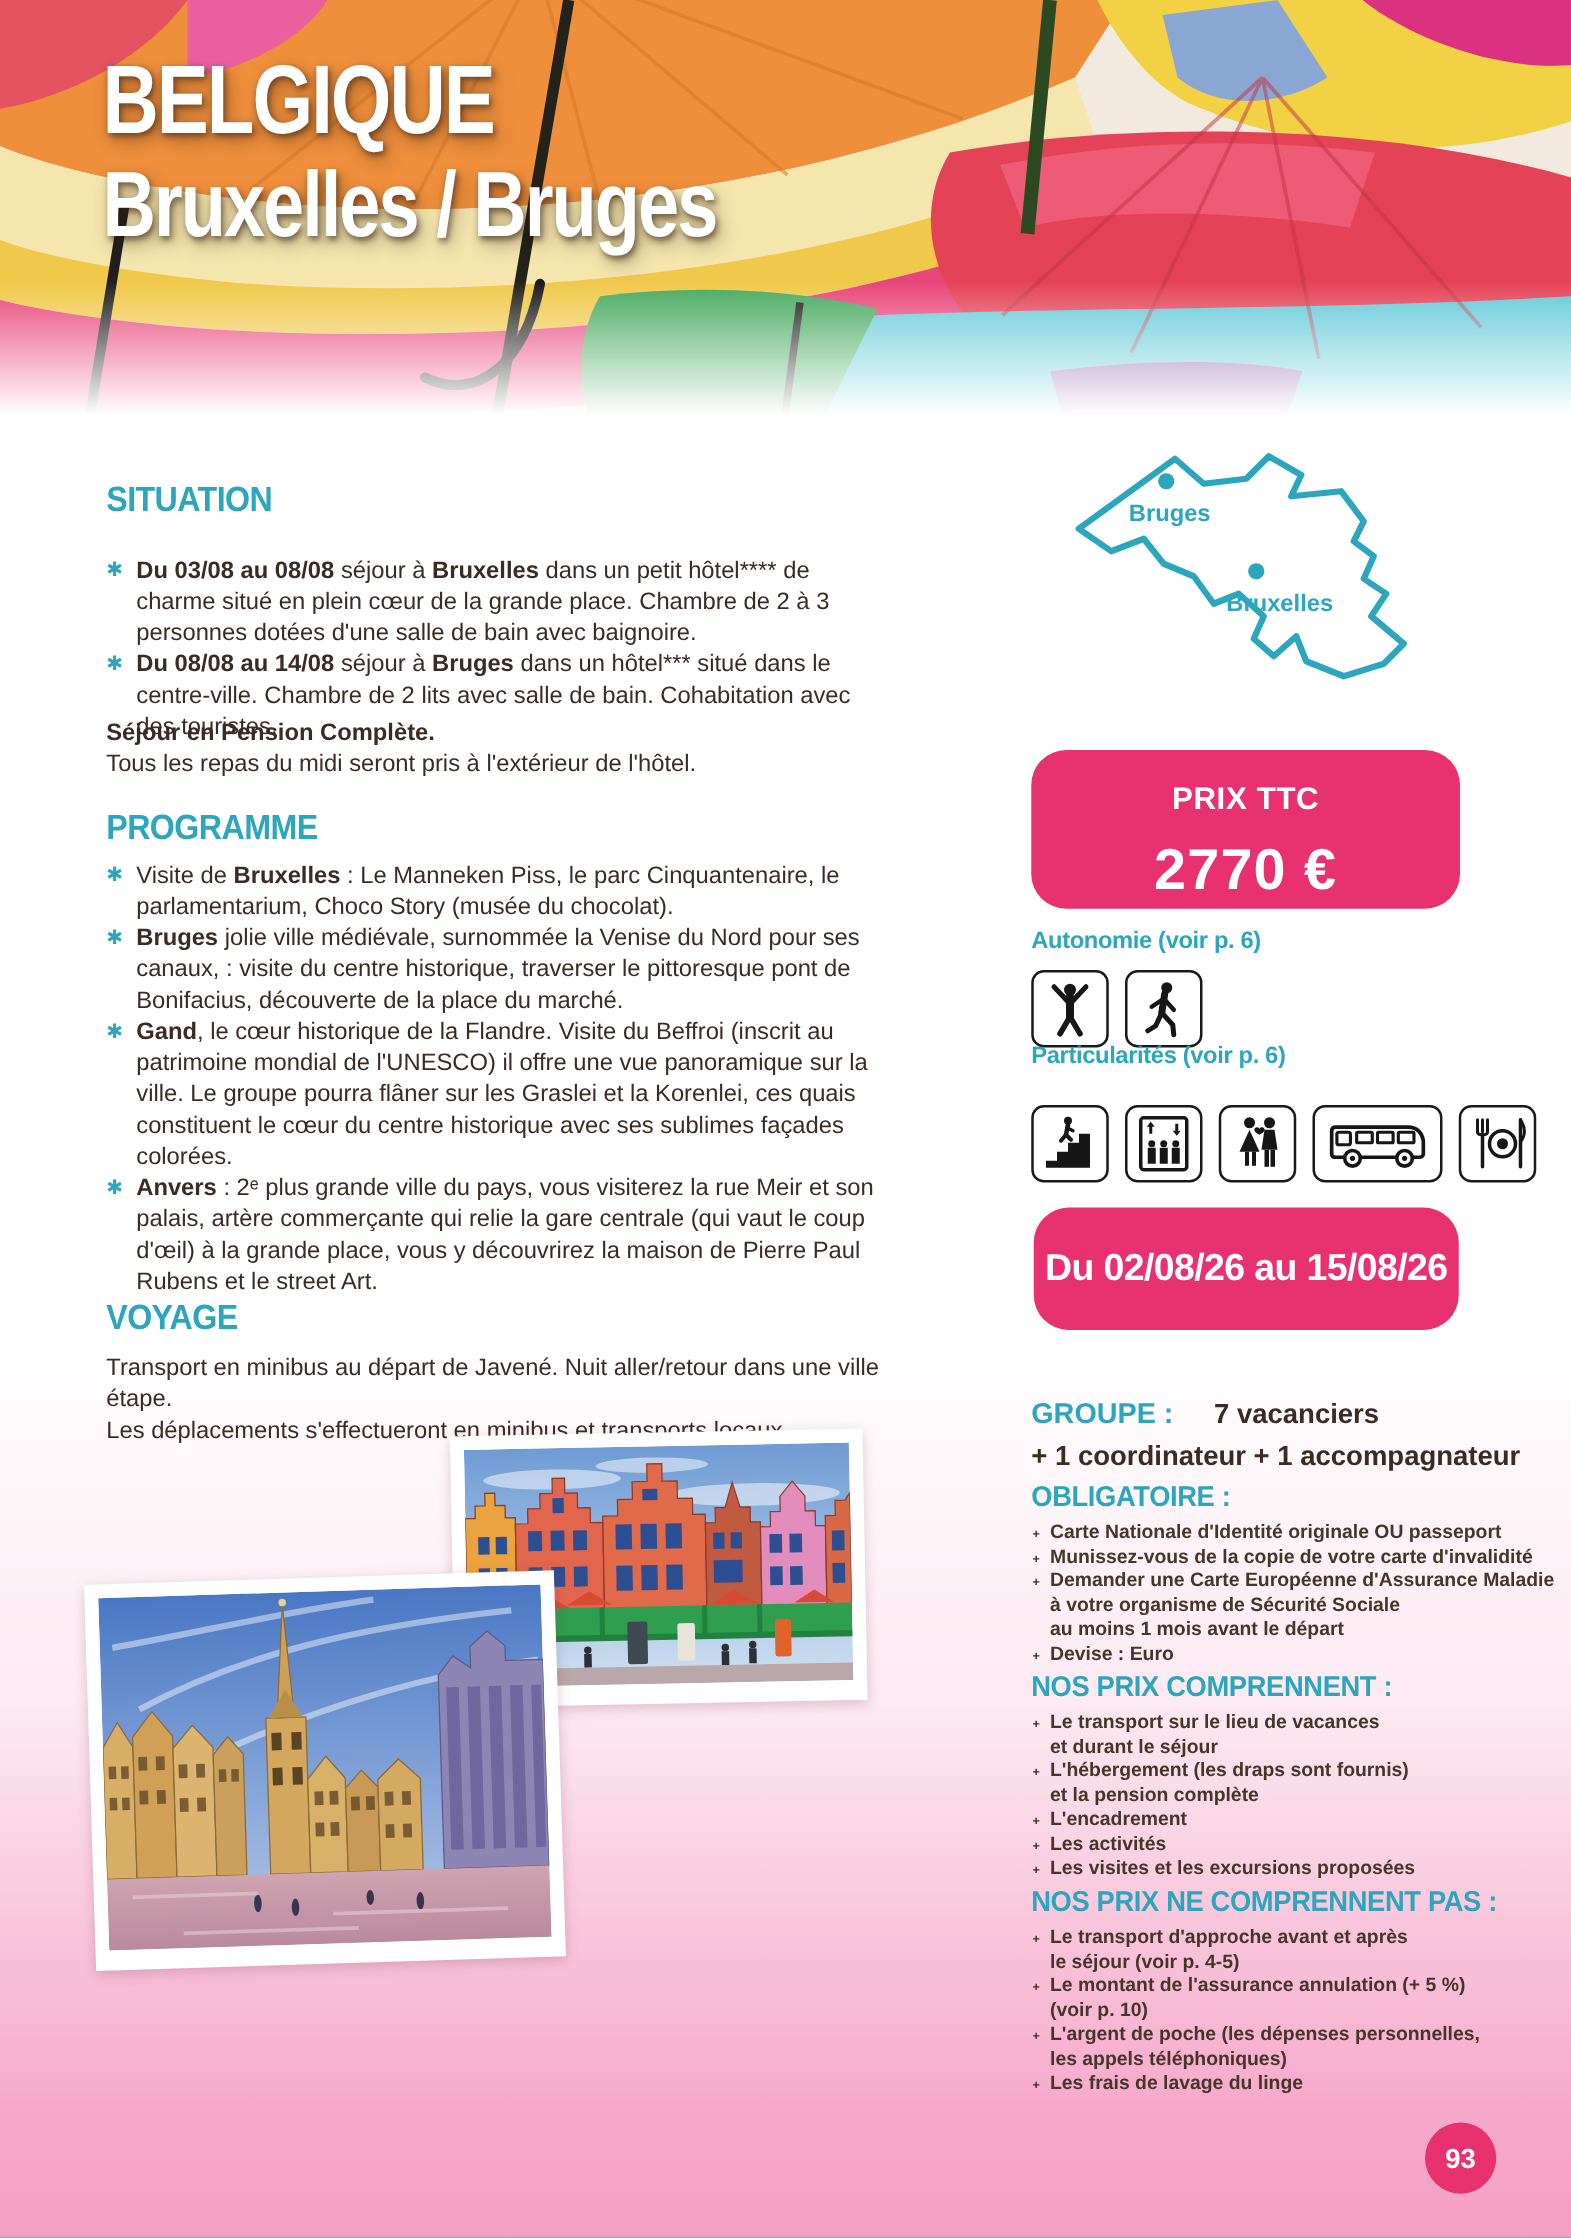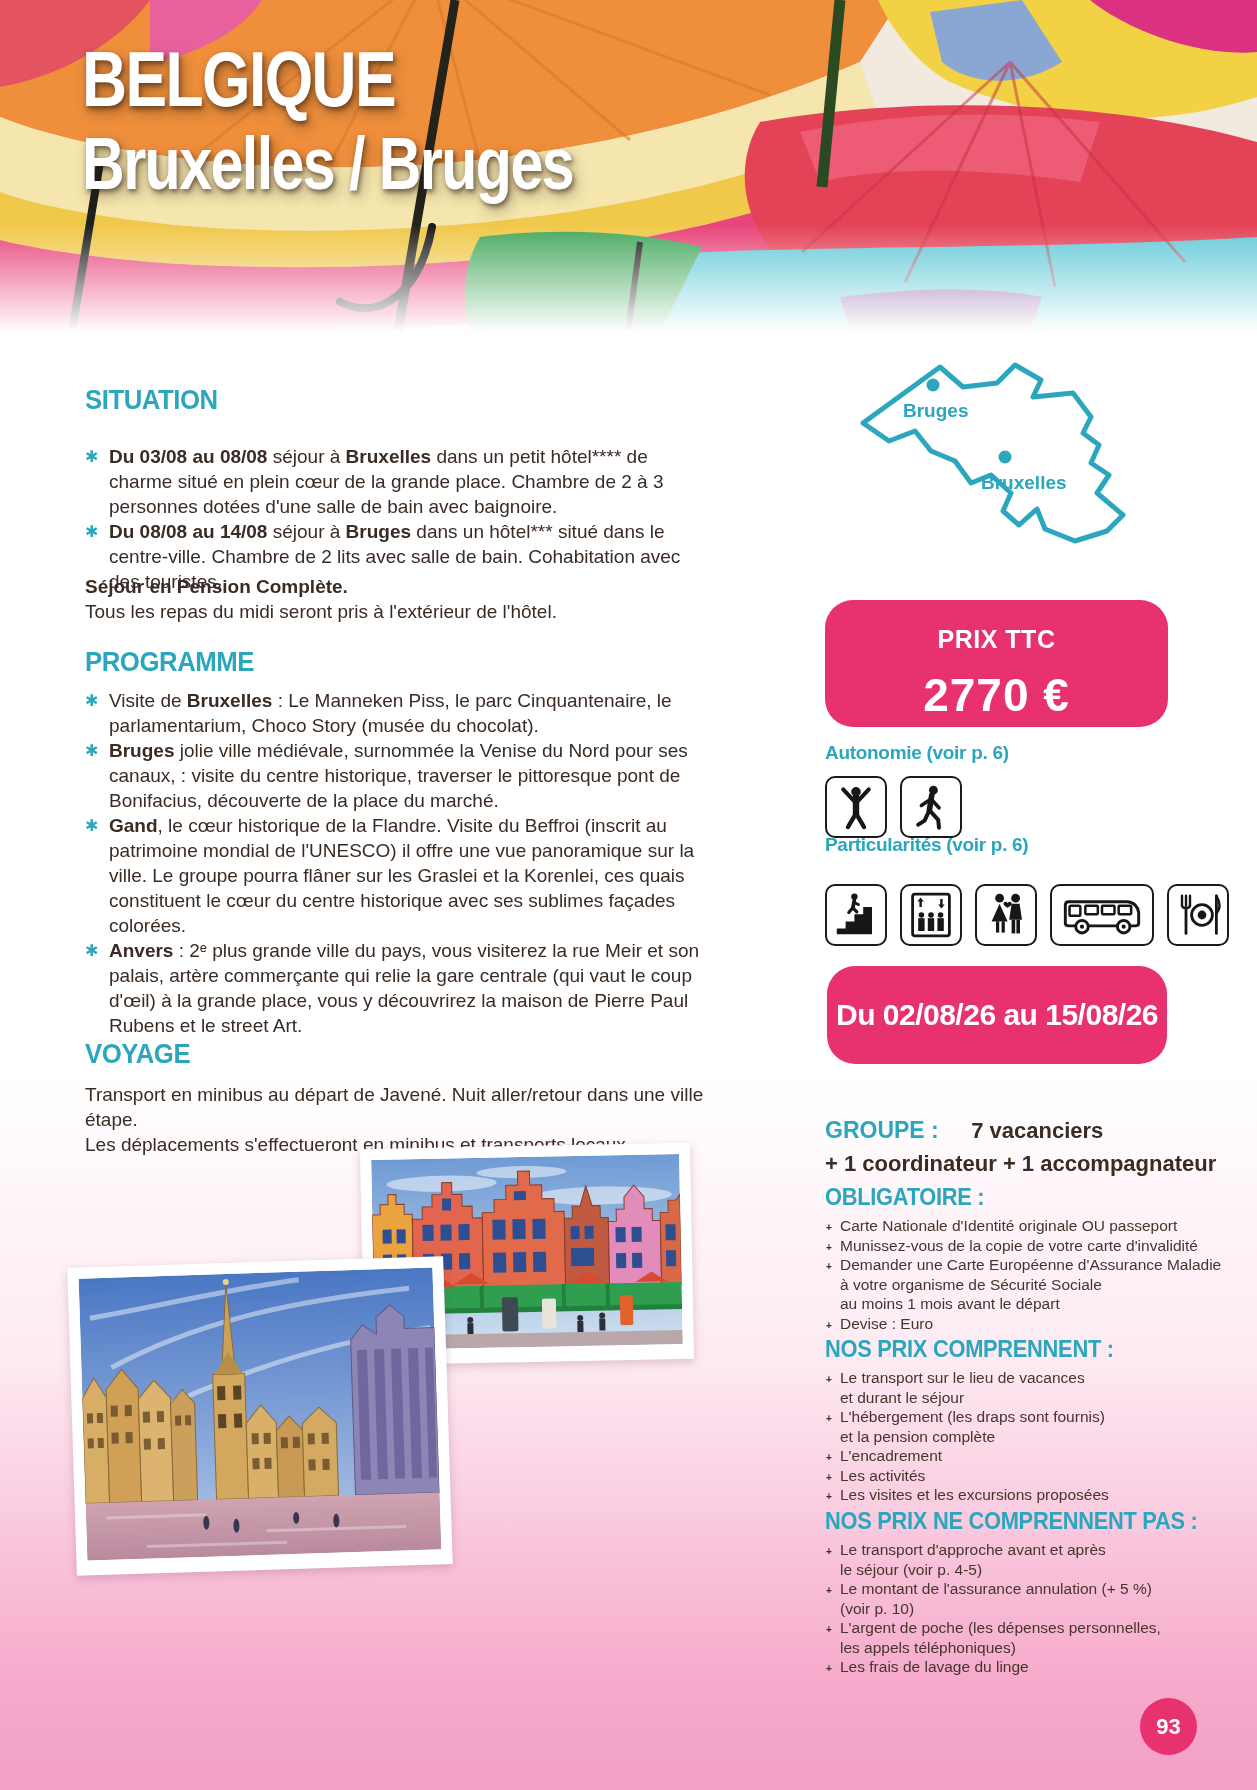--- a/index.html
+++ b/index.html
@@ -21,21 +21,21 @@
   .h2{color:#2ba6bd;font-weight:bold;font-size:23px;letter-spacing:-.3px;transform:scaleX(.95);transform-origin:left;white-space:nowrap;}
   .h3{color:#2ba6bd;font-weight:bold;font-size:19px;letter-spacing:-.3px;white-space:nowrap;}
 
   
   .body-l{color:#3a2b23;font-size:19px;line-height:25px;}
   .li{position:relative;padding-left:24px;}
   .li::before{content:"✱";position:absolute;left:0;top:0;color:#2ba6bd;font-size:16px;}
 
   
   .body-r{color:#46352b;font-size:15.5px;line-height:19.5px;}
-  .rl{position:relative;padding-left:15px;}
+  .rl{position:relative;padding-left:15px;font-weight:bold;}
   .rl::before{content:"+";position:absolute;left:1px;top:2px;font-size:10px;font-weight:bold;color:#3a2b23;}
   .rl.cont::before{content:"";}
 
   
   .badge{background:#e8316f;border-radius:28px;color:#fff;text-align:center;}
   #price-badge{left:825px;top:600px;width:343px;height:127px;}
   #price-badge .lbl{font-size:25px;font-weight:bold;margin-top:25px;letter-spacing:.5px;}
   #price-badge .val{font-size:46px;font-weight:bold;margin-top:14px;letter-spacing:1px;}
   #date-badge{left:827px;top:966px;width:340px;height:98px;line-height:98px;font-size:30px;font-weight:bold;letter-spacing:-.5px;}
   #page-number{left:1140px;top:1698px;width:57px;height:57px;border-radius:50%;line-height:57px;font-size:22px;font-weight:bold;}

